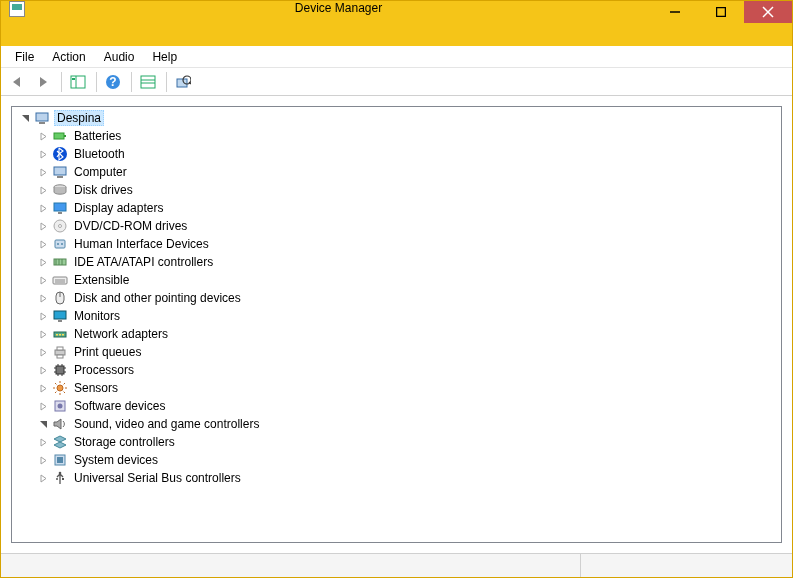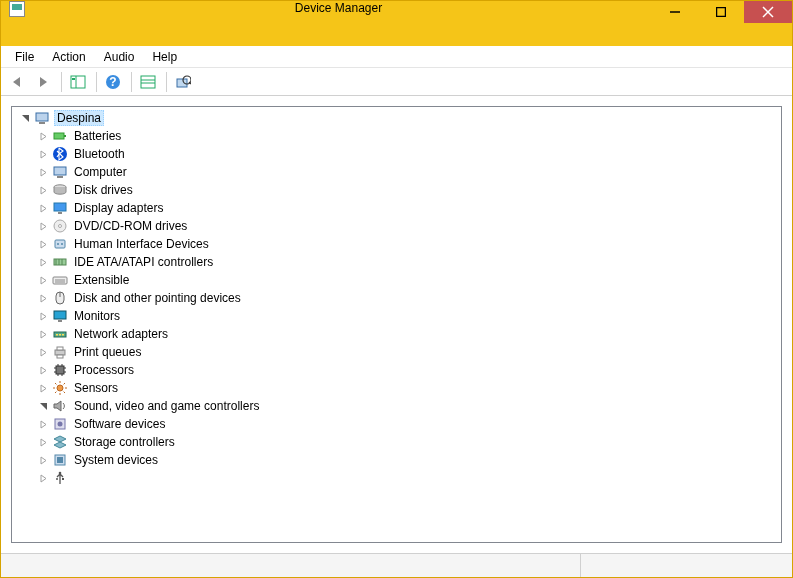--- a/index.html
+++ b/index.html
@@ -362,47 +362,47 @@
           <span class="devicon">
             <svg width="16" height="16">
               <circle cx="8" cy="8" r="3" fill="#e94" stroke="#b62"></circle>
               <path d="M8 1 v2 M8 13 v2 M1 8 h2 M13 8 h2 M3 3 l1.4 1.4 M11.6 11.6 l1.4 1.4 M13 3 l-1.4 1.4 M4.4 11.6 l-1.4 1.4" stroke="#b62"></path>
             </svg>
           </span>
           <span class="label">Sensors</span>
         </div>
         <div class="tree-row">
           <span class="indent" style="width:24px"></span>
+          <span class="expander">
+            <svg width="9" height="9">
+              <path d="M2 1 L7 4.5 L2 8 Z" fill="none" stroke="#a0a0a0"></path>
+            </svg>
+          </span>
+          <span class="devicon">
+            <svg width="16" height="16">
+              <rect x="3" y="3" width="10" height="10" fill="#dde" stroke="#77a"></rect>
+              <circle cx="8" cy="8" r="2.5" fill="#77a"></circle>
+            </svg>
+          </span>
+          <span class="label">Software devices</span>
+        </div>
+        <div class="tree-row">
+          <span class="indent" style="width:24px"></span>
           <span class="expander open">
             <svg width="9" height="9">
               <path d="M1 1 L8 1 L1 8 Z" transform="rotate(90 4.5 4.5)" fill="#595959"></path>
             </svg>
           </span>
           <span class="devicon">
             <svg width="16" height="16">
               <path d="M2 6 h3 l4 -3 v10 l-4 -3 h-3 z" fill="#aaa" stroke="#666"></path>
               <path d="M11 5 a4 4 0 0 1 0 6" fill="none" stroke="#666"></path>
             </svg>
           </span>
           <span class="label">Sound, video and game controllers</span>
-        </div>
-        <div class="tree-row">
-          <span class="indent" style="width:24px"></span>
-          <span class="expander">
-            <svg width="9" height="9">
-              <path d="M2 1 L7 4.5 L2 8 Z" fill="none" stroke="#a0a0a0"></path>
-            </svg>
-          </span>
-          <span class="devicon">
-            <svg width="16" height="16">
-              <rect x="3" y="3" width="10" height="10" fill="#dde" stroke="#77a"></rect>
-              <circle cx="8" cy="8" r="2.5" fill="#77a"></circle>
-            </svg>
-          </span>
-          <span class="label">Software devices</span>
         </div>
         <div class="tree-row">
           <span class="indent" style="width:24px"></span>
           <span class="expander">
             <svg width="9" height="9">
               <path d="M2 1 L7 4.5 L2 8 Z" fill="none" stroke="#a0a0a0"></path>
             </svg>
           </span>
           <span class="devicon">
             <svg width="16" height="16">
@@ -435,20 +435,21 @@
             </svg>
           </span>
           <span class="devicon">
             <svg width="16" height="16">
               <path d="M8 14 v-10 M8 4 l-3 3 M8 4 l3 3" stroke="#555" stroke-width="1.3" fill="none"></path>
               <circle cx="8" cy="3" r="1.3" fill="#555"></circle>
               <circle cx="5" cy="9" r="1" fill="#555"></circle>
               <rect x="10" y="8" width="2" height="2" fill="#555"></rect>
             </svg>
           </span>
+          <span class="label">Universal Serial Bus controllers</span>
         </div>
       </div>
   </div>
 
   <div class="statusbar">
     <div class="cell"></div>
     <div class="cell"></div>
   </div>
 
 </div>

